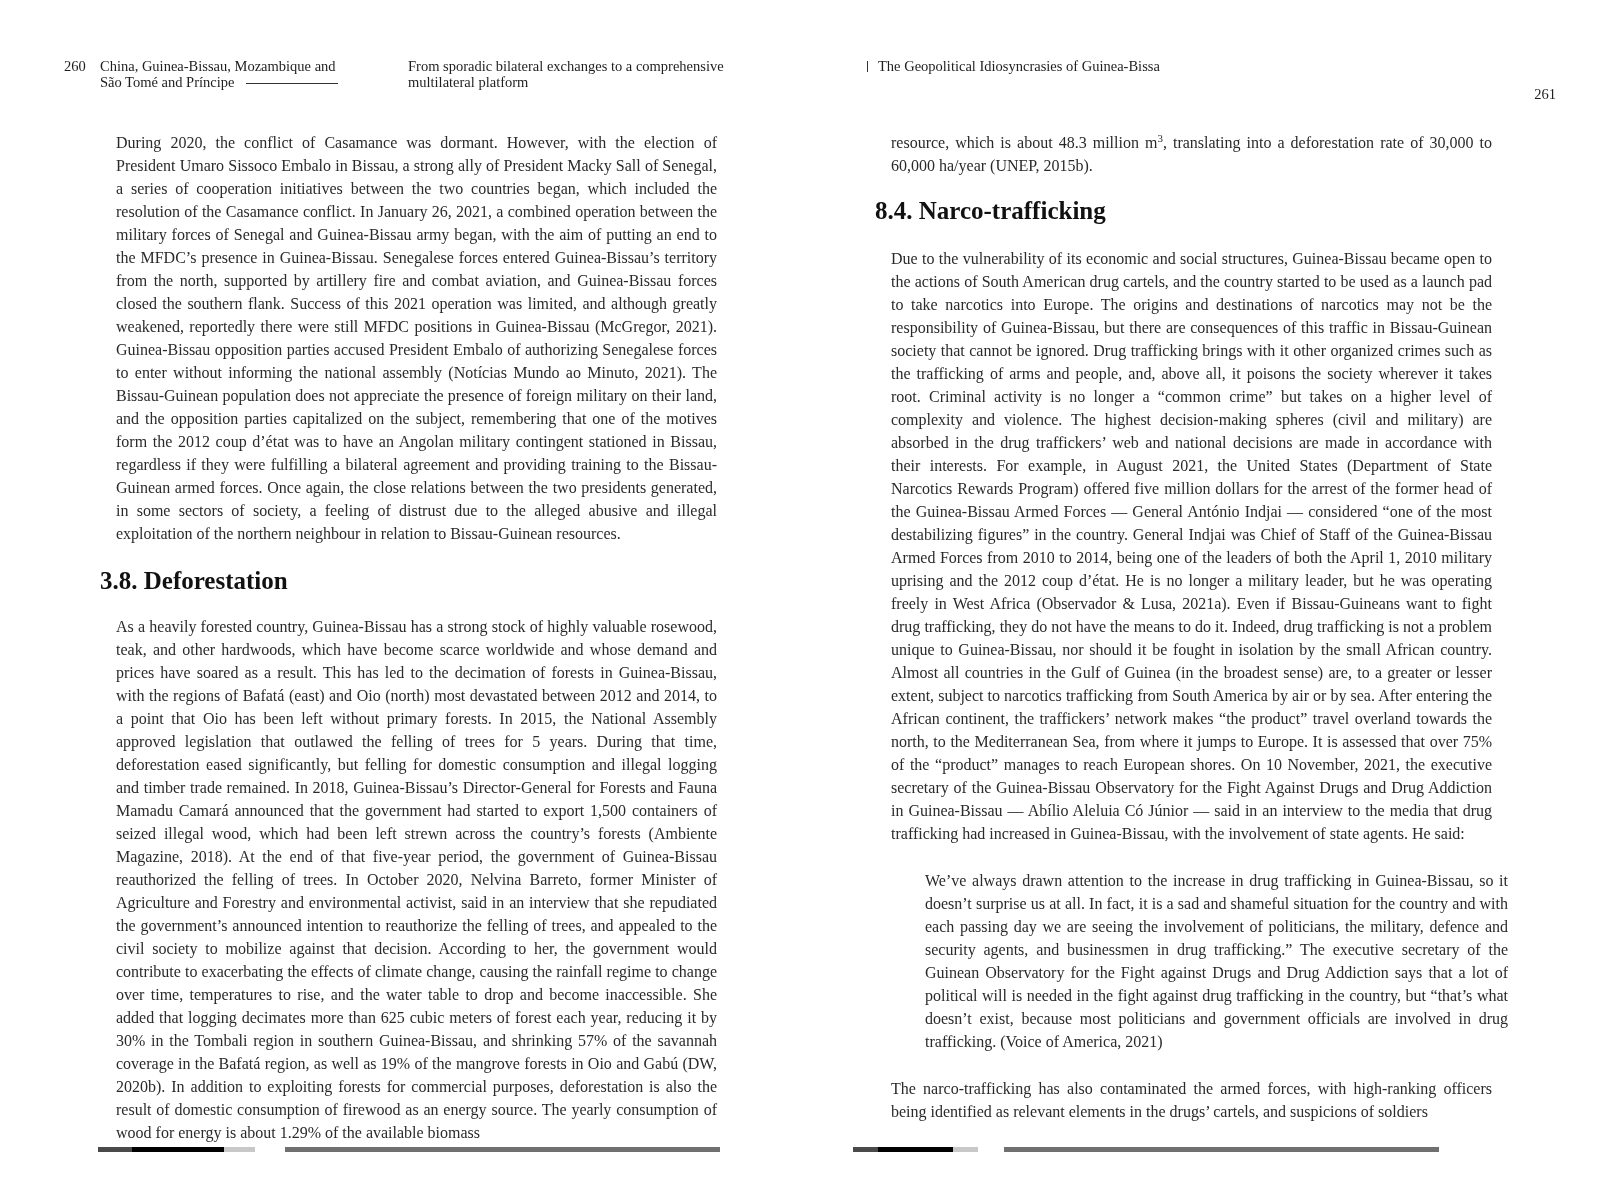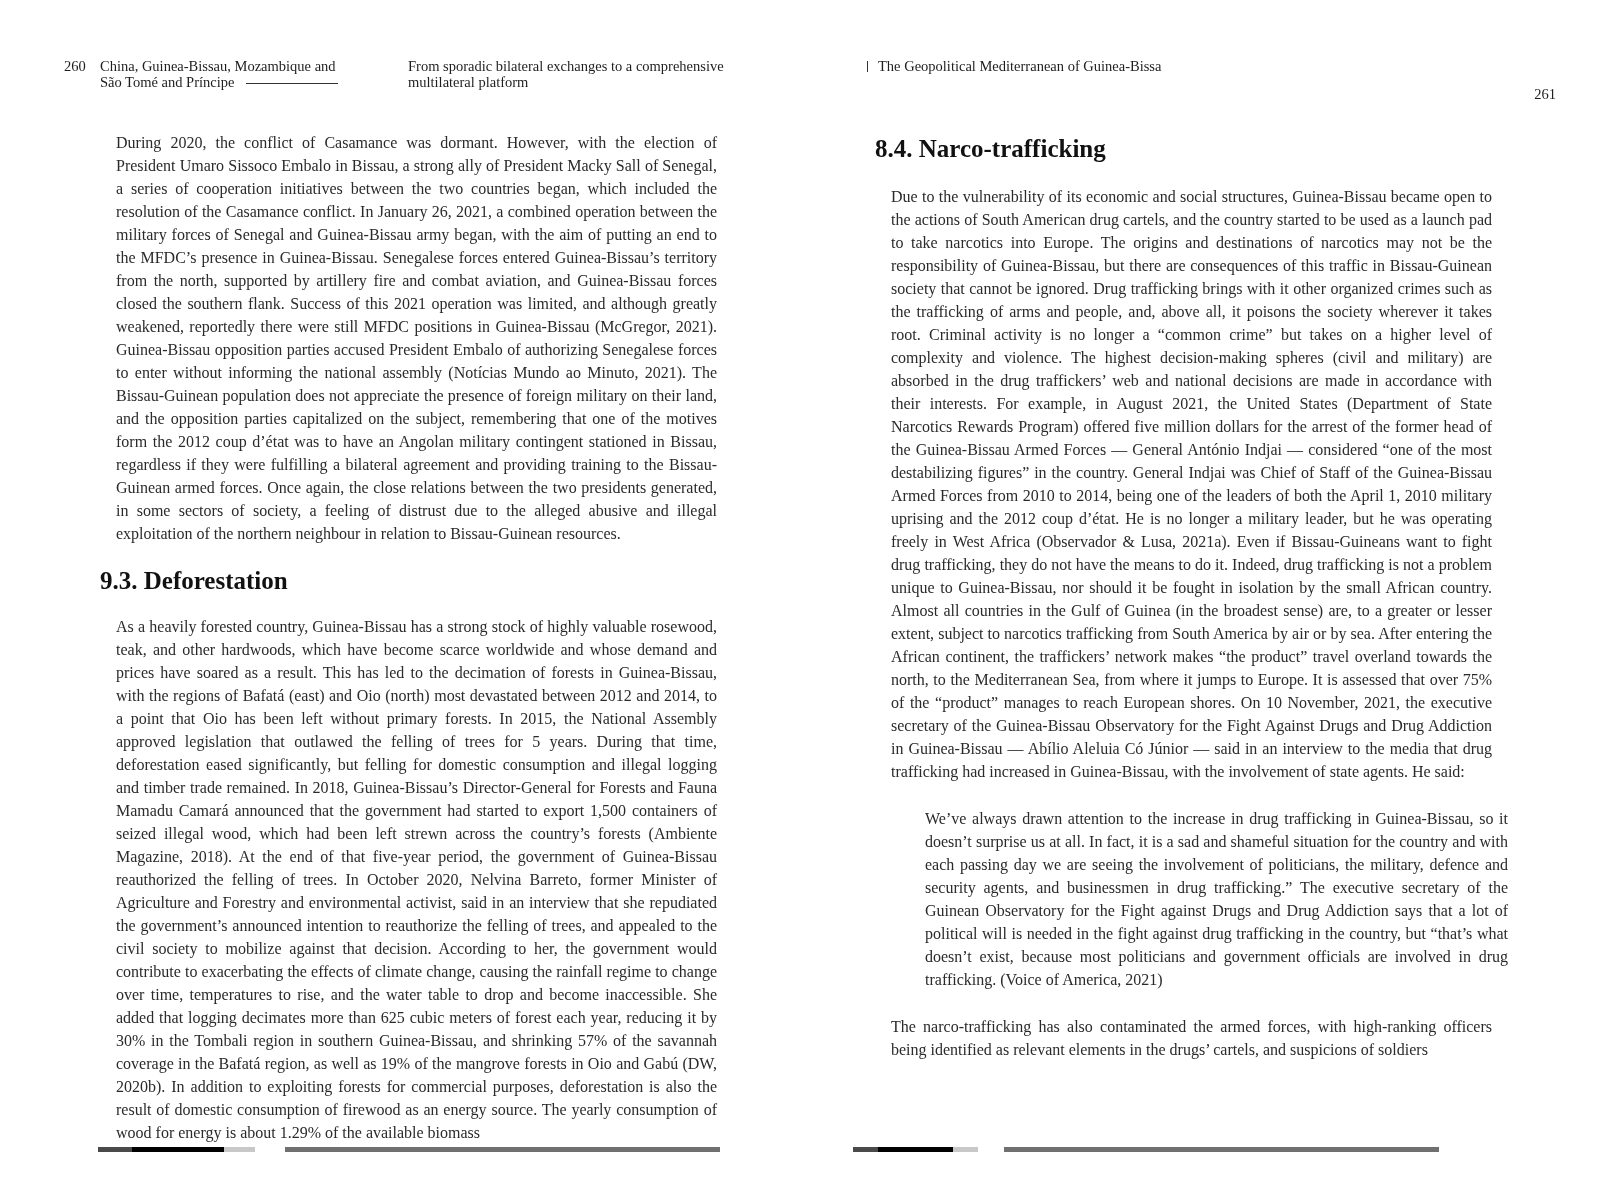--- a/index.html
+++ b/index.html
@@ -32,39 +32,40 @@
 
 <div class="page page-left">
   <div class="hdr hdr-num-left">260</div>
   <div class="hdr hdr-book">
     <span>China, Guinea-Bissau, Mozambique and São Tomé and Príncipe</span><span class="rule"></span>
   </div>
   <div class="hdr hdr-chapter">From sporadic bilateral exchanges to a comprehensive multilateral platform</div>
 
   <div class="col col-left">
     <p>During 2020, the conflict of Casamance was dormant. However, with the election of President Umaro Sissoco Embalo in Bissau, a strong ally of President Macky Sall of Senegal, a series of cooperation initiatives between the two countries began, which included the resolution of the Casamance conflict. In January 26, 2021, a combined operation between the military forces of Senegal and Guinea-Bissau army began, with the aim of putting an end to the MFDC’s presence in Guinea-Bissau. Senegalese forces entered Guinea-Bissau’s territory from the north, supported by artillery fire and combat aviation, and Guinea-Bissau forces closed the southern flank. Success of this 2021 operation was limited, and although greatly weakened, reportedly there were still MFDC positions in Guinea-Bissau (McGregor, 2021). Guinea-Bissau opposition parties accused President Embalo of authorizing Senegalese forces to enter without informing the national assembly (Notícias Mundo ao Minuto, 2021). The Bissau-Guinean population does not appreciate the presence of foreign military on their land, and the opposition parties capitalized on the subject, remembering that one of the motives form the 2012 coup d’état was to have an Angolan military contingent stationed in Bissau, regardless if they were fulfilling a bilateral agreement and providing training to the Bissau-Guinean armed forces. Once again, the close relations between the two presidents generated, in some sectors of society, a feeling of distrust due to the alleged abusive and illegal exploitation of the northern neighbour in relation to Bissau-Guinean resources.</p>
-    <h2 class="h-def">9.3. Deforestation</h2>
+    <h2 class="h-def">3.8. Deforestation</h2>
     <p>As a heavily forested country, Guinea-Bissau has a strong stock of highly valuable rosewood, teak, and other hardwoods, which have become scarce worldwide and whose demand and prices have soared as a result. This has led to the decimation of forests in Guinea-Bissau, with the regions of Bafatá (east) and Oio (north) most devastated between 2012 and 2014, to a point that Oio has been left without primary forests. In 2015, the National Assembly approved legislation that outlawed the felling of trees for 5 years. During that time, deforestation eased significantly, but felling for domestic consumption and illegal logging and timber trade remained. In 2018, Guinea-Bissau’s Director-General for Forests and Fauna Mamadu Camará announced that the government had started to export 1,500 containers of seized illegal wood, which had been left strewn across the country’s forests (Ambiente Magazine, 2018). At the end of that five-year period, the government of Guinea-Bissau reauthorized the felling of trees. In October 2020, Nelvina Barreto, former Minister of Agriculture and Forestry and environmental activist, said in an interview that she repudiated the government’s announced intention to reauthorize the felling of trees, and appealed to the civil society to mobilize against that decision. According to her, the government would contribute to exacerbating the effects of climate change, causing the rainfall regime to change over time, temperatures to rise, and the water table to drop and become inaccessible. She added that logging decimates more than 625 cubic meters of forest each year, reducing it by 30% in the Tombali region in southern Guinea-Bissau, and shrinking 57% of the savannah coverage in the Bafatá region, as well as 19% of the mangrove forests in Oio and Gabú (DW, 2020b). In addition to exploiting forests for commercial purposes, deforestation is also the result of domestic consumption of firewood as an energy source. The yearly consumption of wood for energy is about 1.29% of the available biomass</p>
   </div>
 
   <div class="footbar" style="left:98px;width:632px;">
     <div class="seg" style="left:0;width:34px;background:#4a4a4a;"></div>
     <div class="seg" style="left:34px;width:92px;background:#000;"></div>
     <div class="seg" style="left:126px;width:31px;background:#c8c8c8;"></div>
     <div class="seg" style="left:187px;width:435px;background:#707070;"></div>
   </div>
 </div>
 
 <div class="page page-right">
   <div class="hdr hdr-part">
-    <span class="bar"></span><span>The Geopolitical Mediterranean of Guinea-Bissa</span>
+    <span class="bar"></span><span>The Geopolitical Idiosyncrasies of Guinea-Bissa</span>
   </div>
   <div class="hdr hdr-num-right">261</div>
 
   <div class="col col-right">
+    <p><span>resource, which is about 48.3 million m</span><sup>3</sup><span>, translating into a deforestation rate of 30,000 to 60,000 ha/year (UNEP, 2015b).</span></p>
     <h2 class="h-narco">8.4. Narco-trafficking</h2>
     <p>Due to the vulnerability of its economic and social structures, Guinea-Bissau became open to the actions of South American drug cartels, and the country started to be used as a launch pad to take narcotics into Europe. The origins and destinations of narcotics may not be the responsibility of Guinea-Bissau, but there are consequences of this traffic in Bissau-Guinean society that cannot be ignored. Drug trafficking brings with it other organized crimes such as the trafficking of arms and people, and, above all, it poisons the society wherever it takes root. Criminal activity is no longer a “common crime” but takes on a higher level of complexity and violence. The highest decision-making spheres (civil and military) are absorbed in the drug traffickers’ web and national decisions are made in accordance with their interests. For example, in August 2021, the United States (Department of State Narcotics Rewards Program) offered five million dollars for the arrest of the former head of the Guinea-Bissau Armed Forces — General António Indjai — considered “one of the most destabilizing figures” in the country. General Indjai was Chief of Staff of the Guinea-Bissau Armed Forces from 2010 to 2014, being one of the leaders of both the April 1, 2010 military uprising and the 2012 coup d’état. He is no longer a military leader, but he was operating freely in West Africa (Observador &amp; Lusa, 2021a). Even if Bissau-Guineans want to fight drug trafficking, they do not have the means to do it. Indeed, drug trafficking is not a problem unique to Guinea-Bissau, nor should it be fought in isolation by the small African country. Almost all countries in the Gulf of Guinea (in the broadest sense) are, to a greater or lesser extent, subject to narcotics trafficking from South America by air or by sea. After entering the African continent, the traffickers’ network makes “the product” travel overland towards the north, to the Mediterranean Sea, from where it jumps to Europe. It is assessed that over 75% of the “product” manages to reach European shores. On 10 November, 2021, the executive secretary of the Guinea-Bissau Observatory for the Fight Against Drugs and Drug Addiction in Guinea-Bissau — Abílio Aleluia Có Júnior — said in an interview to the media that drug trafficking had increased in Guinea-Bissau, with the involvement of state agents. He said:</p>
     <p class="quote">We’ve always drawn attention to the increase in drug trafficking in Guinea-Bissau, so it doesn’t surprise us at all. In fact, it is a sad and shameful situation for the country and with each passing day we are seeing the involvement of politicians, the military, defence and security agents, and businessmen in drug trafficking.” The executive secretary of the Guinean Observatory for the Fight against Drugs and Drug Addiction says that a lot of political will is needed in the fight against drug trafficking in the country, but “that’s what doesn’t exist, because most politicians and government officials are involved in drug trafficking. (Voice of America, 2021)</p>
     <p>The narco-trafficking has also contaminated the armed forces, with high-ranking officers being identified as relevant elements in the drugs’ cartels, and suspicions of soldiers</p>
   </div>
 
   <div class="footbar" style="left:53px;width:632px;">
     <div class="seg" style="left:0;width:25px;background:#4a4a4a;"></div>
     <div class="seg" style="left:25px;width:75px;background:#000;"></div>
     <div class="seg" style="left:100px;width:25px;background:#c8c8c8;"></div>

